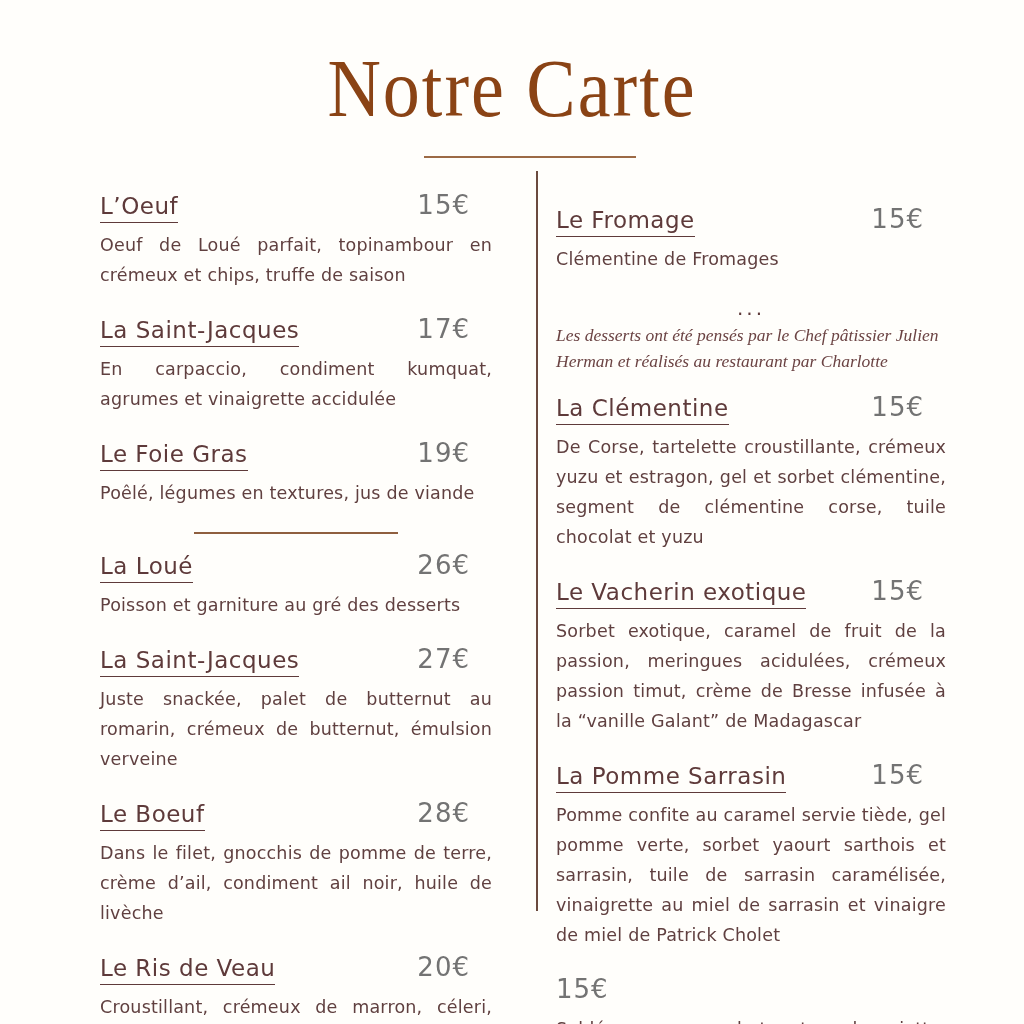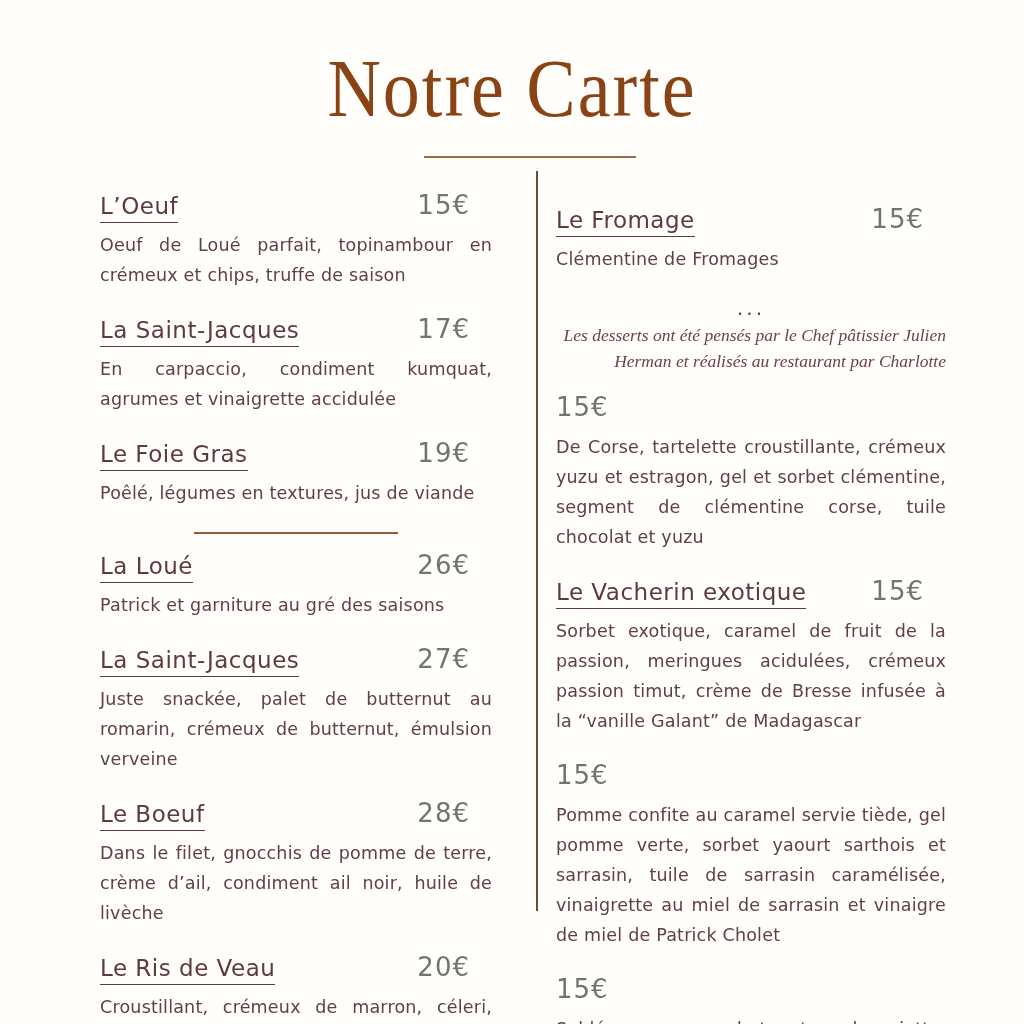--- a/index.html
+++ b/index.html
@@ -97,21 +97,21 @@
     color: #5e3a3a;
     margin: 4px 0 4px 0;
     line-height: 20px;
   }
   .dessert-note {
     font-family: "Liberation Serif", "DejaVu Serif", serif;
     font-style: italic;
     font-size: 17.5px;
     line-height: 26px;
     color: #6b4343;
-    text-align: right;
+    text-align: left;
     margin-bottom: 18px;
   }
 </style>
 </head>
 <body>
 
 <div class="page">
 
   <div class="title">Notre Carte</div>
   <div class="title-rule"></div>
@@ -143,21 +143,21 @@
       <div class="item-desc">Poêlé, légumes en textures, jus de viande</div>
     </div>
 
     <div class="section-rule"></div>
 
     <div class="item">
       <div class="item-head">
         <span class="item-name">La Loué</span>
         <span class="item-price">26€</span>
       </div>
-      <div class="item-desc">Patrick et garniture au gré des saisons</div>
+      <div class="item-desc">Poisson et garniture au gré des desserts</div>
     </div>
 
     <div class="item">
       <div class="item-head">
         <span class="item-name">La Saint-Jacques</span>
         <span class="item-price">27€</span>
       </div>
       <div class="item-desc">Juste snackée, palet de butternut au romarin, crémeux de butternut, émulsion verveine</div>
     </div>
 
@@ -188,35 +188,37 @@
       </div>
       <div class="item-desc">Clémentine de Fromages</div>
     </div>
 
     <div class="dots">...</div>
 
     <div class="dessert-note">Les desserts ont été pensés par le Chef pâtissier Julien Herman et réalisés au restaurant par Charlotte</div>
 
     <div class="item">
       <div class="item-head">
+        <span class="item-name">La Clémentine</span>
         <span class="item-price">15€</span>
       </div>
       <div class="item-desc">De Corse, tartelette croustillante, crémeux yuzu et estragon, gel et sorbet clémentine, segment de clémentine corse, tuile chocolat et yuzu</div>
     </div>
 
     <div class="item">
       <div class="item-head">
         <span class="item-name">Le Vacherin exotique</span>
         <span class="item-price">15€</span>
       </div>
       <div class="item-desc">Sorbet exotique, caramel de fruit de la passion, meringues acidulées, crémeux passion timut, crème de Bresse infusée à la “vanille Galant” de Madagascar</div>
     </div>
 
     <div class="item">
       <div class="item-head">
+        <span class="item-name">La Pomme Sarrasin</span>
         <span class="item-price">15€</span>
       </div>
       <div class="item-desc">Pomme confite au caramel servie tiède, gel pomme verte, sorbet yaourt sarthois et sarrasin, tuile de sarrasin caramélisée, vinaigrette au miel de sarrasin et vinaigre de miel de Patrick Cholet</div>
     </div>
 
     <div class="item">
       <div class="item-head">
         <span class="item-price">15€</span>
       </div>
       <div class="item-desc">Sablé cacao, sorbet et gel griotte, balsamique, ganache montée au chocolat Manjari, voile de griotte, tuile Manjari et griottine amarena</div>

